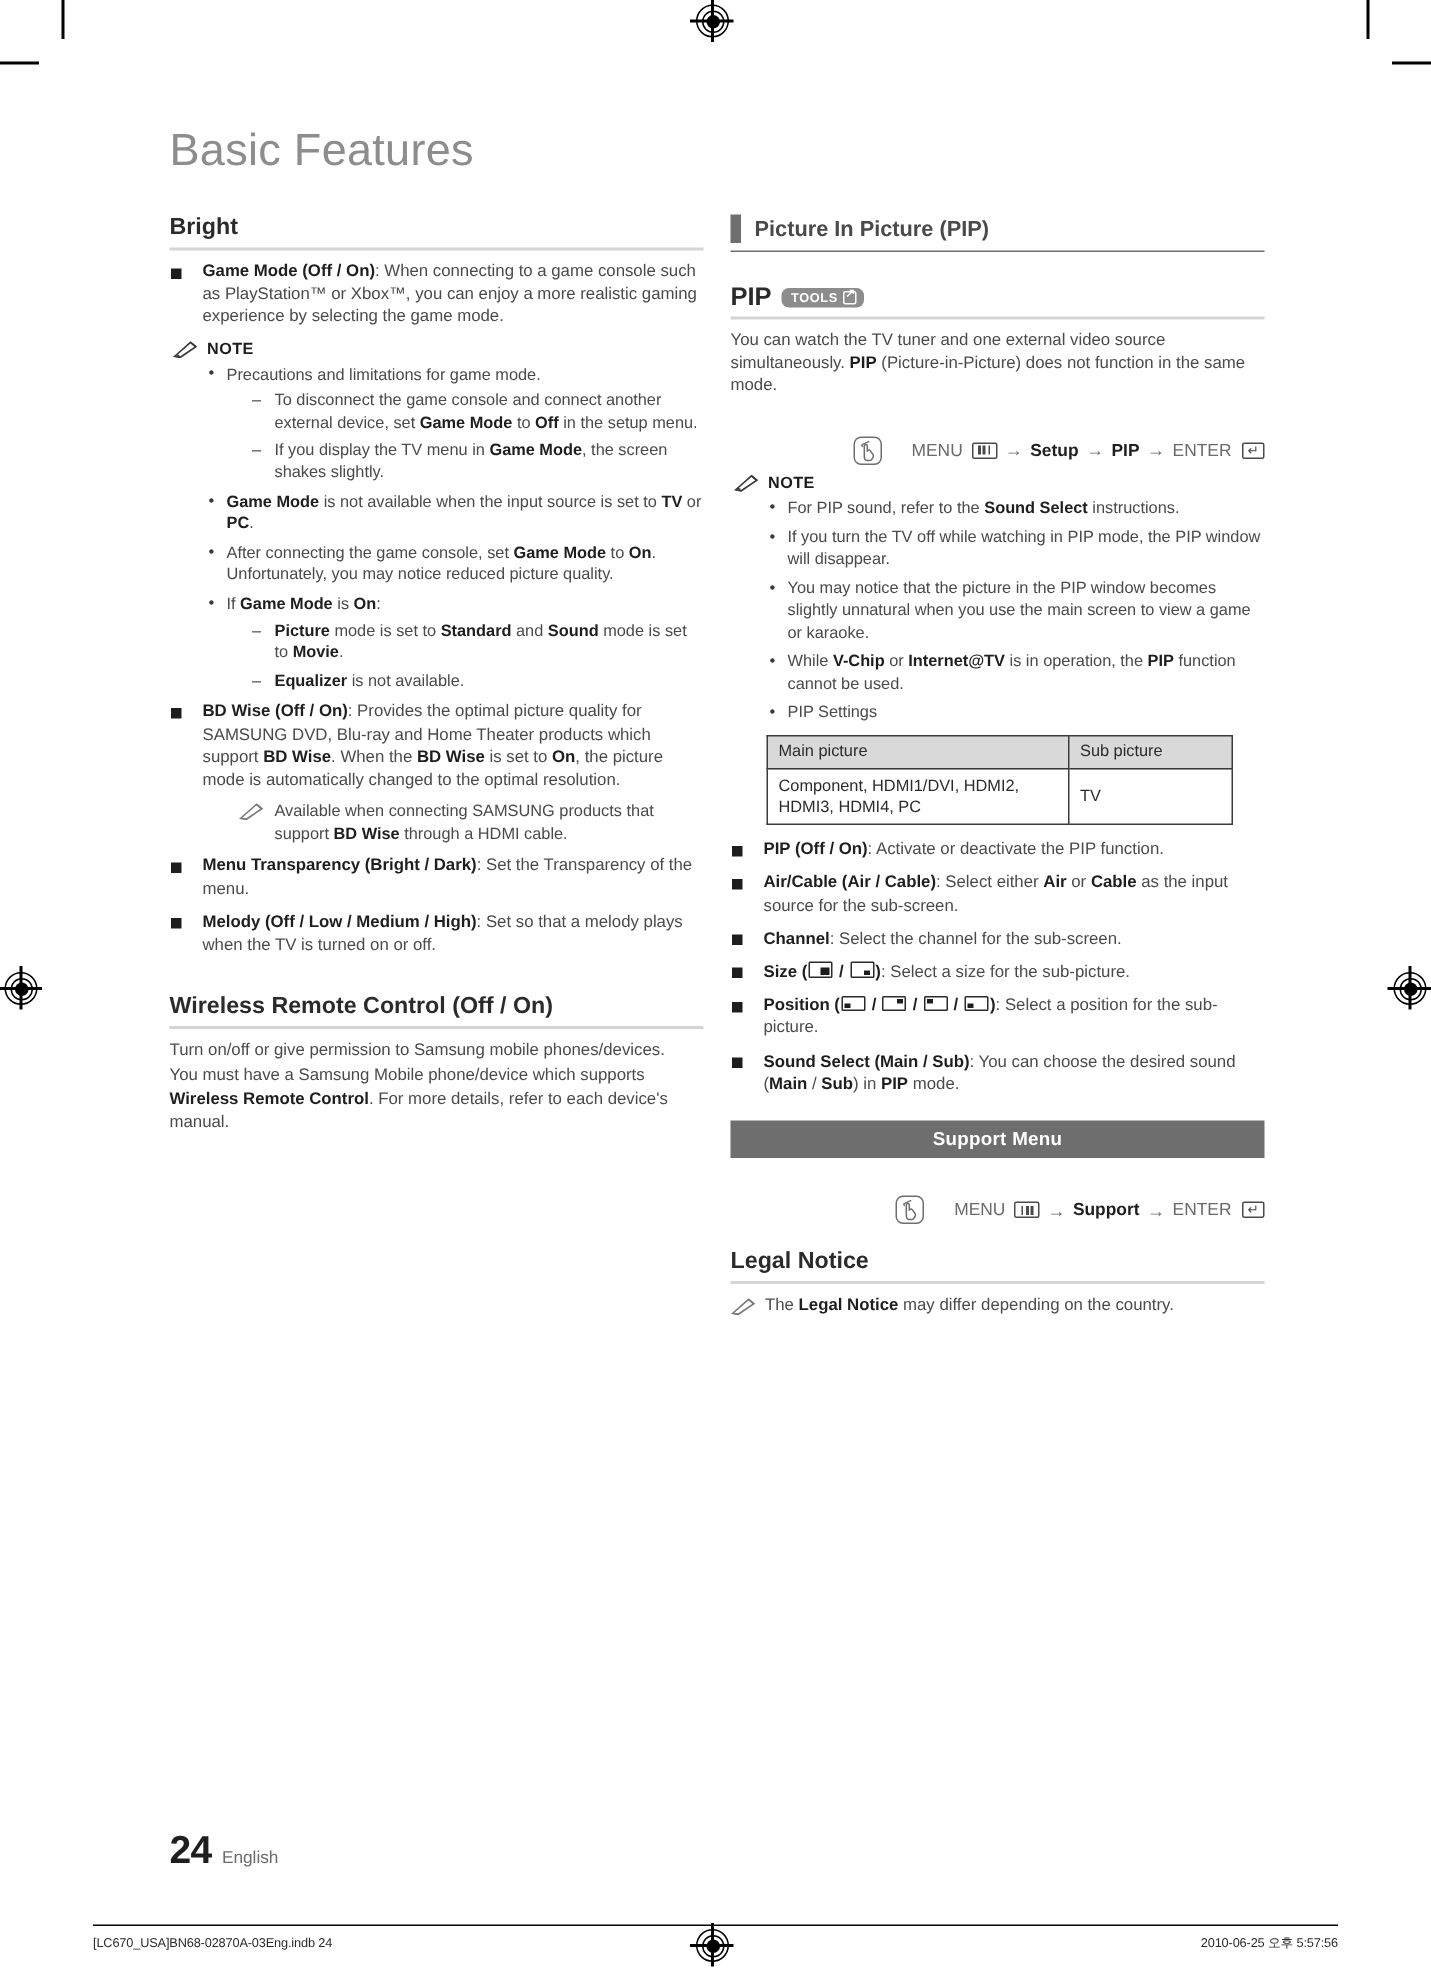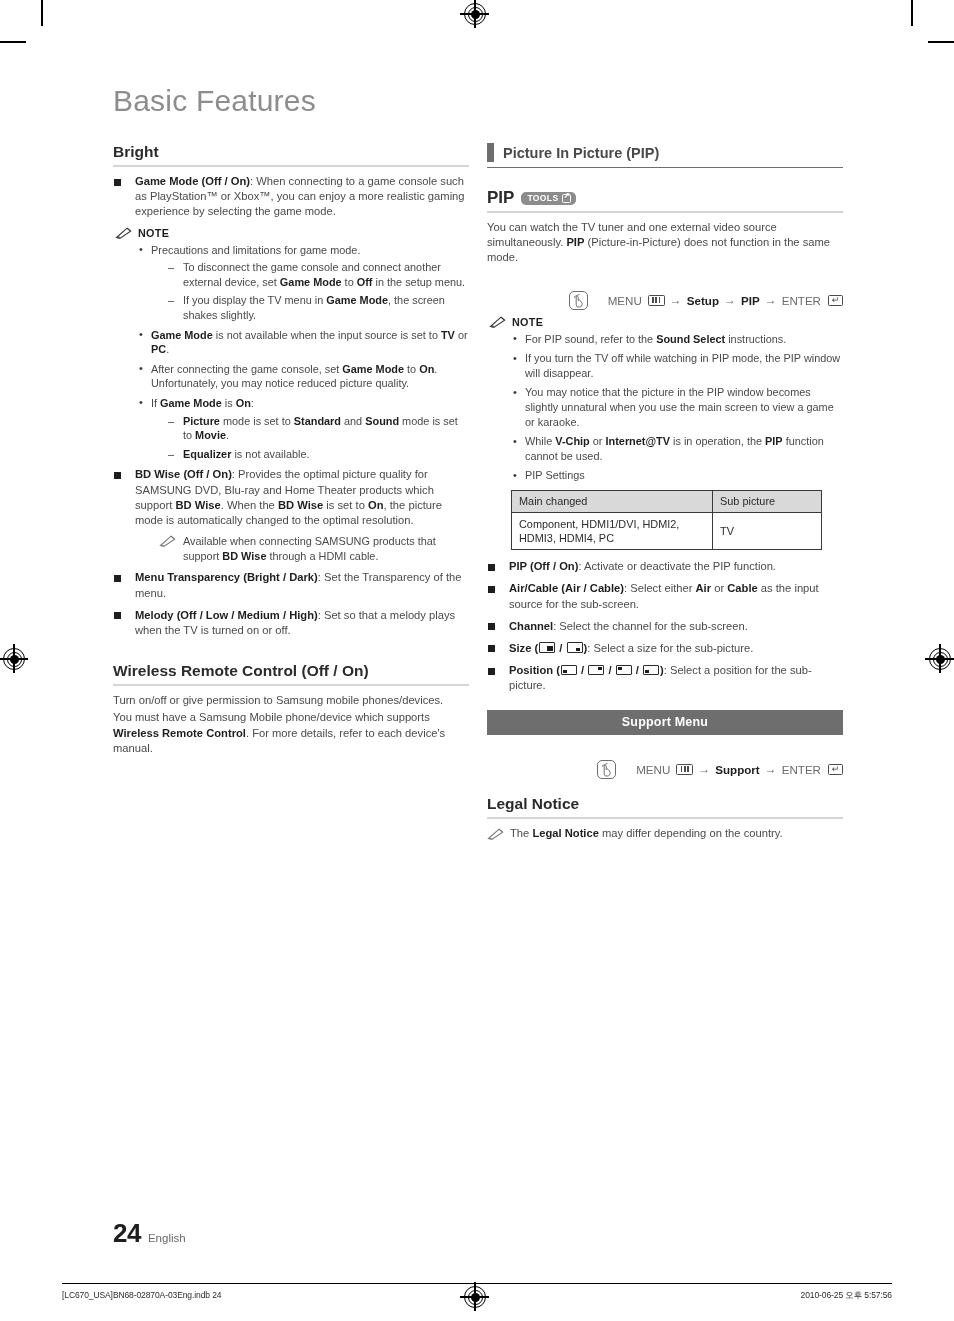--- a/index.html
+++ b/index.html
@@ -386,21 +386,21 @@
       <li class="dot">For PIP sound, refer to the <b>Sound Select</b> instructions.</li>
       <li class="dot">If you turn the TV off while watching in PIP mode, the PIP window will disappear.</li>
       <li class="dot">You may notice that the picture in the PIP window becomes slightly unnatural when you use the main screen to view a game or karaoke.</li>
       <li class="dot">While <b>V-Chip</b> or <b>Internet@TV</b> is in operation, the <b>PIP</b> function cannot be used.</li>
       <li class="dot">PIP Settings</li>
     </ul>
 
     <table class="pip">
       <thead>
         <tr>
-          <th class="c1">Main changed</th>
+          <th class="c1">Main picture</th>
           <th>Sub picture</th>
         </tr>
       </thead>
       <tbody>
         <tr>
           <td class="c1">Component, HDMI1/DVI, HDMI2, HDMI3, HDMI4, PC</td>
           <td class="sub">TV</td>
         </tr>
       </tbody>
     </table>
@@ -413,20 +413,23 @@
         <b>Air/Cable (Air / Cable)</b><span>: Select either <b>Air</b> or <b>Cable</b> as the input source for the sub-screen.</span>
       </li>
       <li class="sq">
         <b>Channel</b><span>: Select the channel for the sub-screen.</span>
       </li>
       <li class="sq">
         <b>Size</b><b> (</b><span class="pipicon big-br"><i></i></span><b> / </b><span class="pipicon sm-br"><i></i></span><b>)</b><span>: Select a size for the sub-picture.</span>
       </li>
       <li class="sq">
         <b>Position</b><b> (</b><span class="pipicon p-bl"><i></i></span><b> / </b><span class="pipicon p-tr"><i></i></span><b> / </b><span class="pipicon p-tl"><i></i></span><b> / </b><span class="pipicon p-bl2"><i></i></span><b>)</b><span>: Select a position for the sub-picture.</span>
+      </li>
+      <li class="sq">
+        <b>Sound Select (Main / Sub)</b><span>: You can choose the desired sound (<b>Main</b> / <b>Sub</b>) in <b>PIP</b> mode.</span>
       </li>
     </ul>
 
     <div class="banner">Support Menu</div>
 
     <div class="menu-path">
       <span class="hand-icon">
         <svg width="17" height="17" viewBox="0 0 17 17" style="display:block">
           <path d="M6.2 12.6 L6.2 5.4 q0-1.1 1-1.1 q1 0 1 1.1 L8.2 8.6 l0.6-0.4 q0.8-0.5 1.3 0.2 l1.9 2.6 q0.6 0.8 0.1 1.7 l-0.9 1.6 q-0.4 0.7-1.3 0.7 L8 15 q-1 0-1.5-0.9 Z" fill="none" stroke="#6e6e6e" stroke-width="1"></path>
           <path d="M4.4 4.6 L9.5 2.3" stroke="#6e6e6e" stroke-width="0.9"></path>

